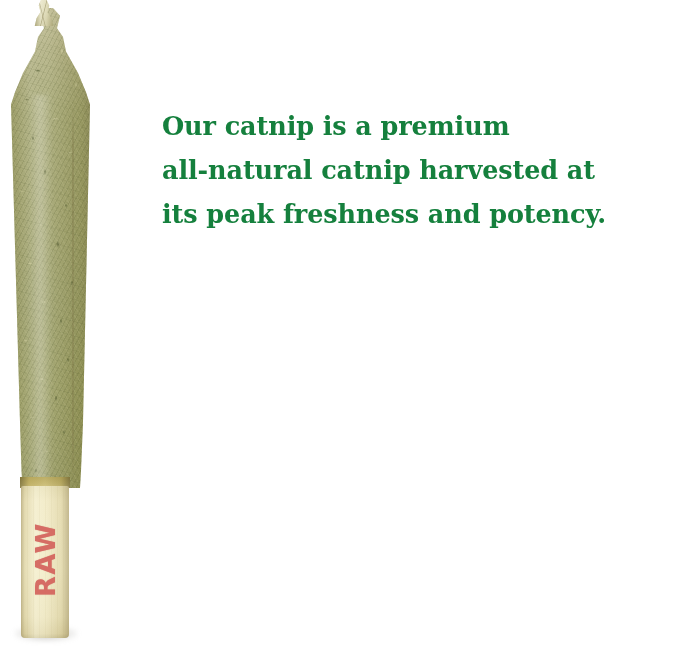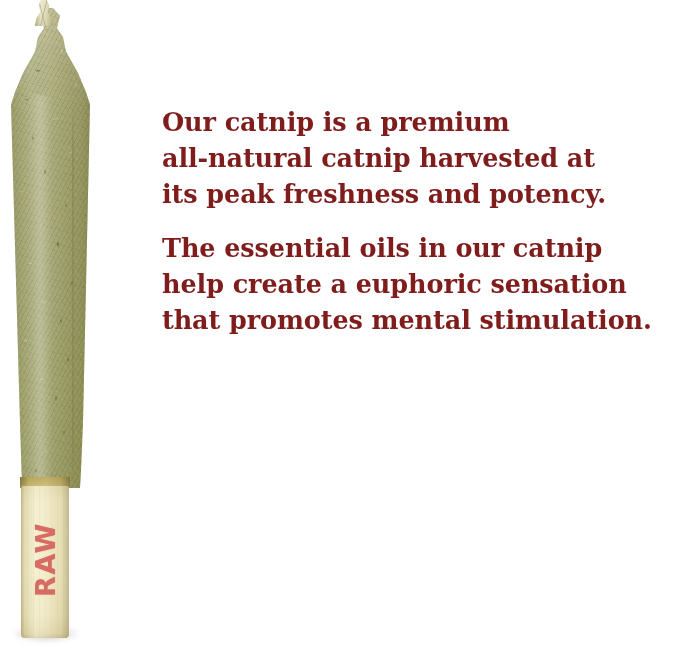--- a/index.html
+++ b/index.html
@@ -268,25 +268,25 @@
 
   
   #copy {
     position: absolute;
     left: 162px;
     top: 104px;
     width: 516px;
   }
   .para {
     margin: 0 0 18px 0;
-    color: #7f1d1d;
+    color: #15803d;
     font-family: "DejaVu Serif", "Liberation Serif", serif;
     font-weight: 700;
     font-size: 25.5px;
-    line-height: 36px;
+    line-height: 44px;
     letter-spacing: -0.1px;
     white-space: pre-line;
   }
   .para:last-child { margin-bottom: 0; }
 </style>
 </head>
 <body>
 
 <div id="stage">
 
@@ -309,18 +309,15 @@
     <div class="crutch">
       <div class="crutch-grain"></div>
       <div class="raw-logo">RAW</div>
     </div>
   </div>
 
   <div id="copy">
     <p class="para">Our catnip is a premium
 all-natural catnip harvested at
 its peak freshness and potency.</p>
-    <p class="para">The essential oils in our catnip
-help create a euphoric sensation
-that promotes mental stimulation.</p>
   </div>
 
 </div>
 
 </body></html>

